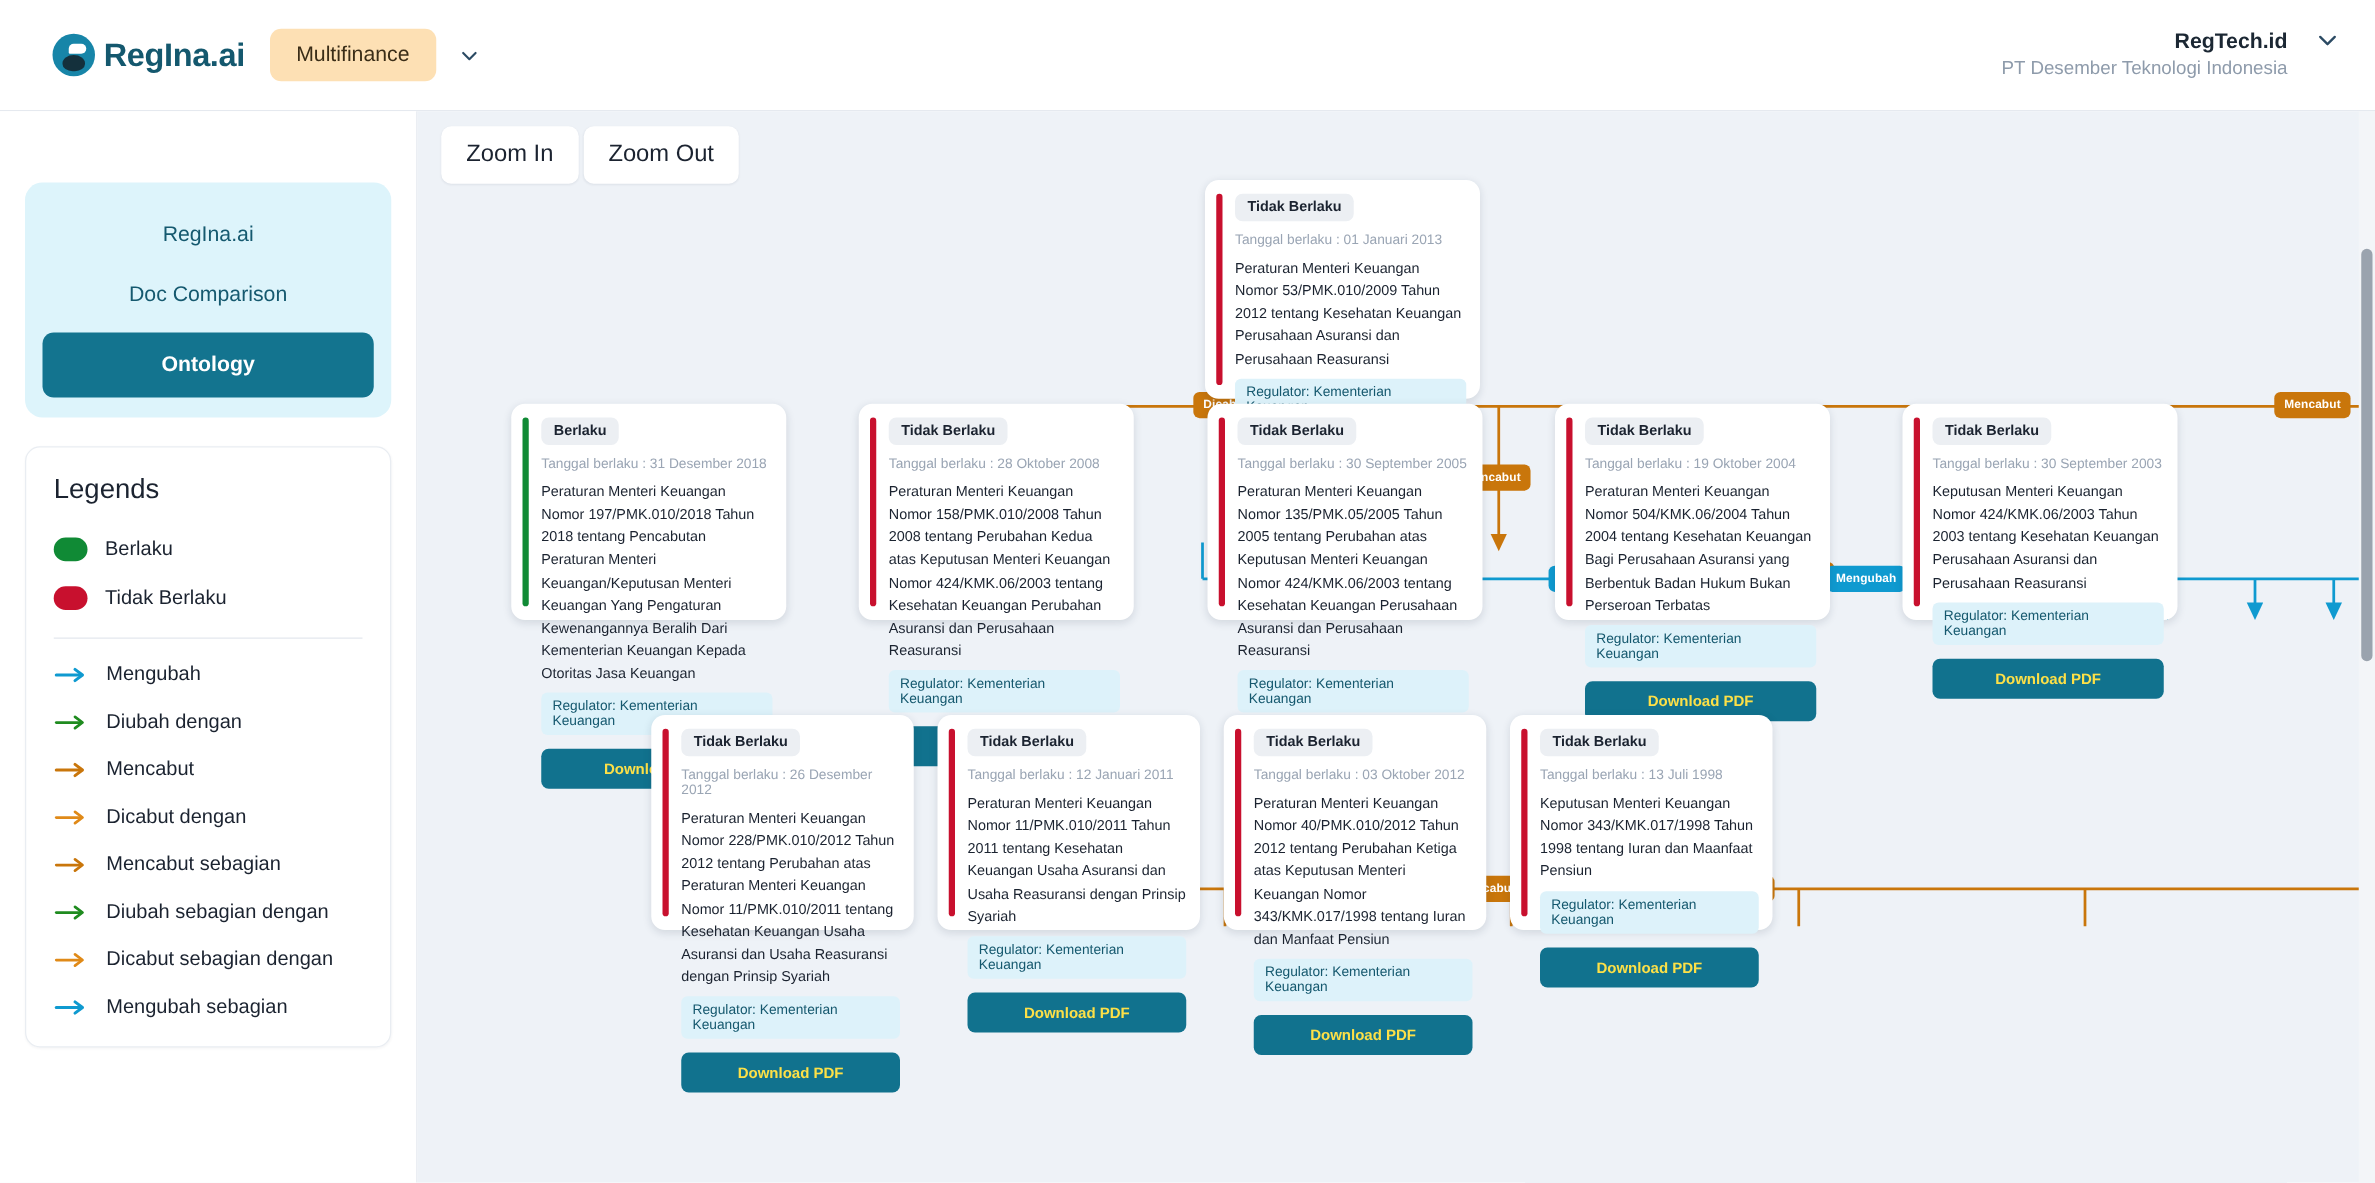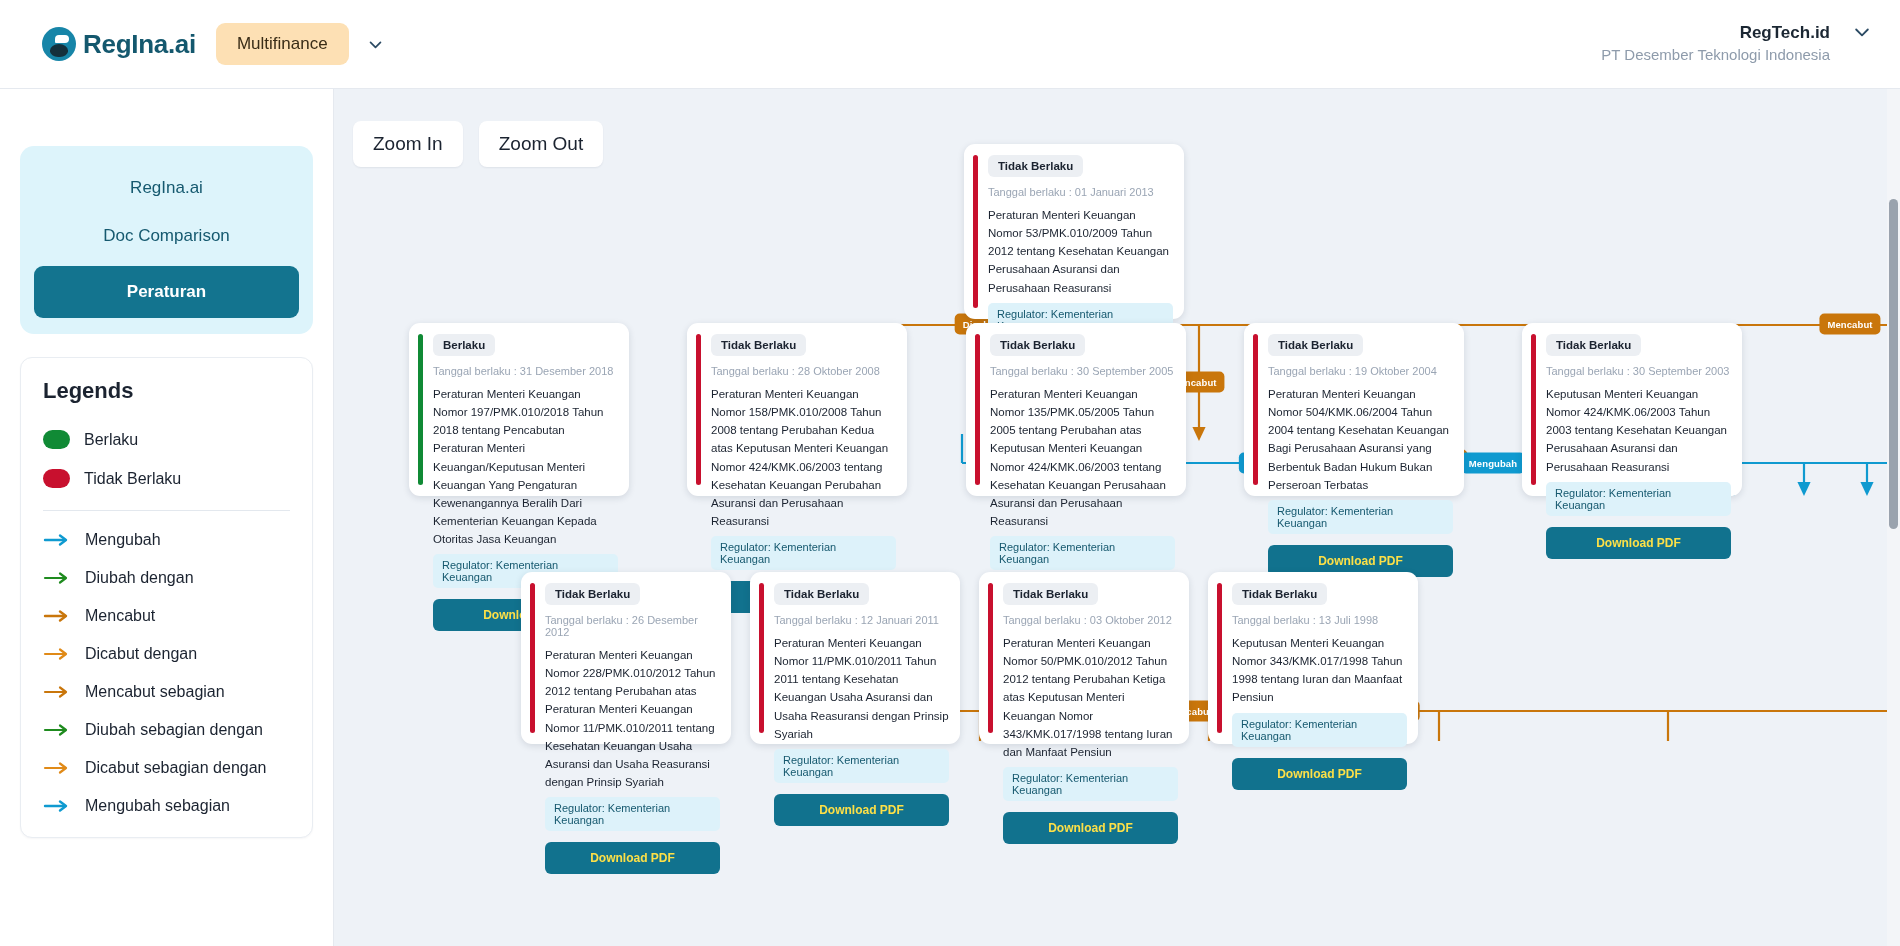--- a/index.html
+++ b/index.html
@@ -78,35 +78,35 @@
     background: #13748f; color: #ffffff; font-weight: bold;
     border-radius: 9px; padding: 16px 0; margin-top: 6px;
   }
   .legend-card {
     margin-top: 23px;
     background: #ffffff;
     border: 1px solid #e9edf2; border-radius: 12px;
     padding: 20px 22px 10px;
     box-shadow: 0 1px 2px rgba(15,25,40,.04);
   }
-  .legend-title { font-size: 22px; font-weight: bold; color: #1b2330; margin-bottom: 18px; }
+  .legend-title { font-size: 22px; font-weight: normal; color: #1b2330; margin-bottom: 18px; }
   .legend-row { display: flex; align-items: center; gap: 14px; padding: 8px 0 12px; }
   .legend-dot { width: 27px; height: 19px; border-radius: 11px; flex: none; }
   .legend-label { font-size: 16px; color: #1b2330; }
   .legend-sep { height: 1px; background: #e3e8ee; margin: 10px 0 12px; }
   .legend-arrow { width: 28px; height: 16px; flex: none; }
 
   
   .canvas {
     position: absolute; top: 89px; left: 334px;
     width: 1566px; height: 857px;
     background: #eef2f7;
     overflow: hidden;
   }
-  .zoom-bar { position: absolute; left: 19px; top: 32px; display: flex; gap: 16px; justify-content: space-between; }
+  .zoom-bar { position: absolute; left: 19px; top: 12px; display: flex; gap: 4px; justify-content: space-between; }
   .zoom-btn {
     background: #ffffff; border-radius: 8px;
     font-size: 19px; color: #1b2330;
     padding: 12px 20px;
     box-shadow: 0 1px 2px rgba(20,30,50,.07);
   }
 
   .graph { position: absolute; inset: 0; }
   .graph svg { position: absolute; left: 0; top: 0; }
 
@@ -189,21 +189,21 @@
           <polyline points="5 9 12 16 19 9"></polyline>
         </svg>
     </div>
   </div>
 </div>
 
 <div class="sidebar">
   <div class="nav-card">
     <div class="nav-item">RegIna.ai</div>
     <div class="nav-item">Doc Comparison</div>
-    <div class="nav-item active">Peraturan</div>
+    <div class="nav-item active">Ontology</div>
   </div>
 
   <div class="legend-card">
     <div class="legend-title">Legends</div>
 
     <div class="legend-row">
       <span class="legend-dot" style="background:#108a35"></span>
       <span class="legend-label">Berlaku</span>
     </div>
     <div class="legend-row">
@@ -433,21 +433,21 @@
       <div class="node-reg">Regulator: Kementerian Keuangan</div>
       <div class="dl-btn">Download PDF</div>
     </div>
   </div>
 
   <div class="node" style="left:645px;top:483px;width:210px;height:172px">
     <div class="node-bar red"></div>
     <div class="node-body">
       <div class="status-chip">Tidak Berlaku</div>
       <div class="node-date">Tanggal berlaku : 03 Oktober 2012</div>
-      <div class="node-text">Peraturan Menteri Keuangan Nomor 50/PMK.010/2012 Tahun 2012 tentang Perubahan Ketiga atas Keputusan Menteri Keuangan Nomor 343/KMK.017/1998 tentang Iuran dan Manfaat Pensiun</div>
+      <div class="node-text">Peraturan Menteri Keuangan Nomor 40/PMK.010/2012 Tahun 2012 tentang Perubahan Ketiga atas Keputusan Menteri Keuangan Nomor 343/KMK.017/1998 tentang Iuran dan Manfaat Pensiun</div>
       <div class="node-spacer"></div>
       <div class="node-reg">Regulator: Kementerian Keuangan</div>
       <div class="dl-btn">Download PDF</div>
     </div>
   </div>
 
   <div class="node" style="left:874px;top:483px;width:210px;height:172px">
     <div class="node-bar red"></div>
     <div class="node-body">
       <div class="status-chip">Tidak Berlaku</div>

